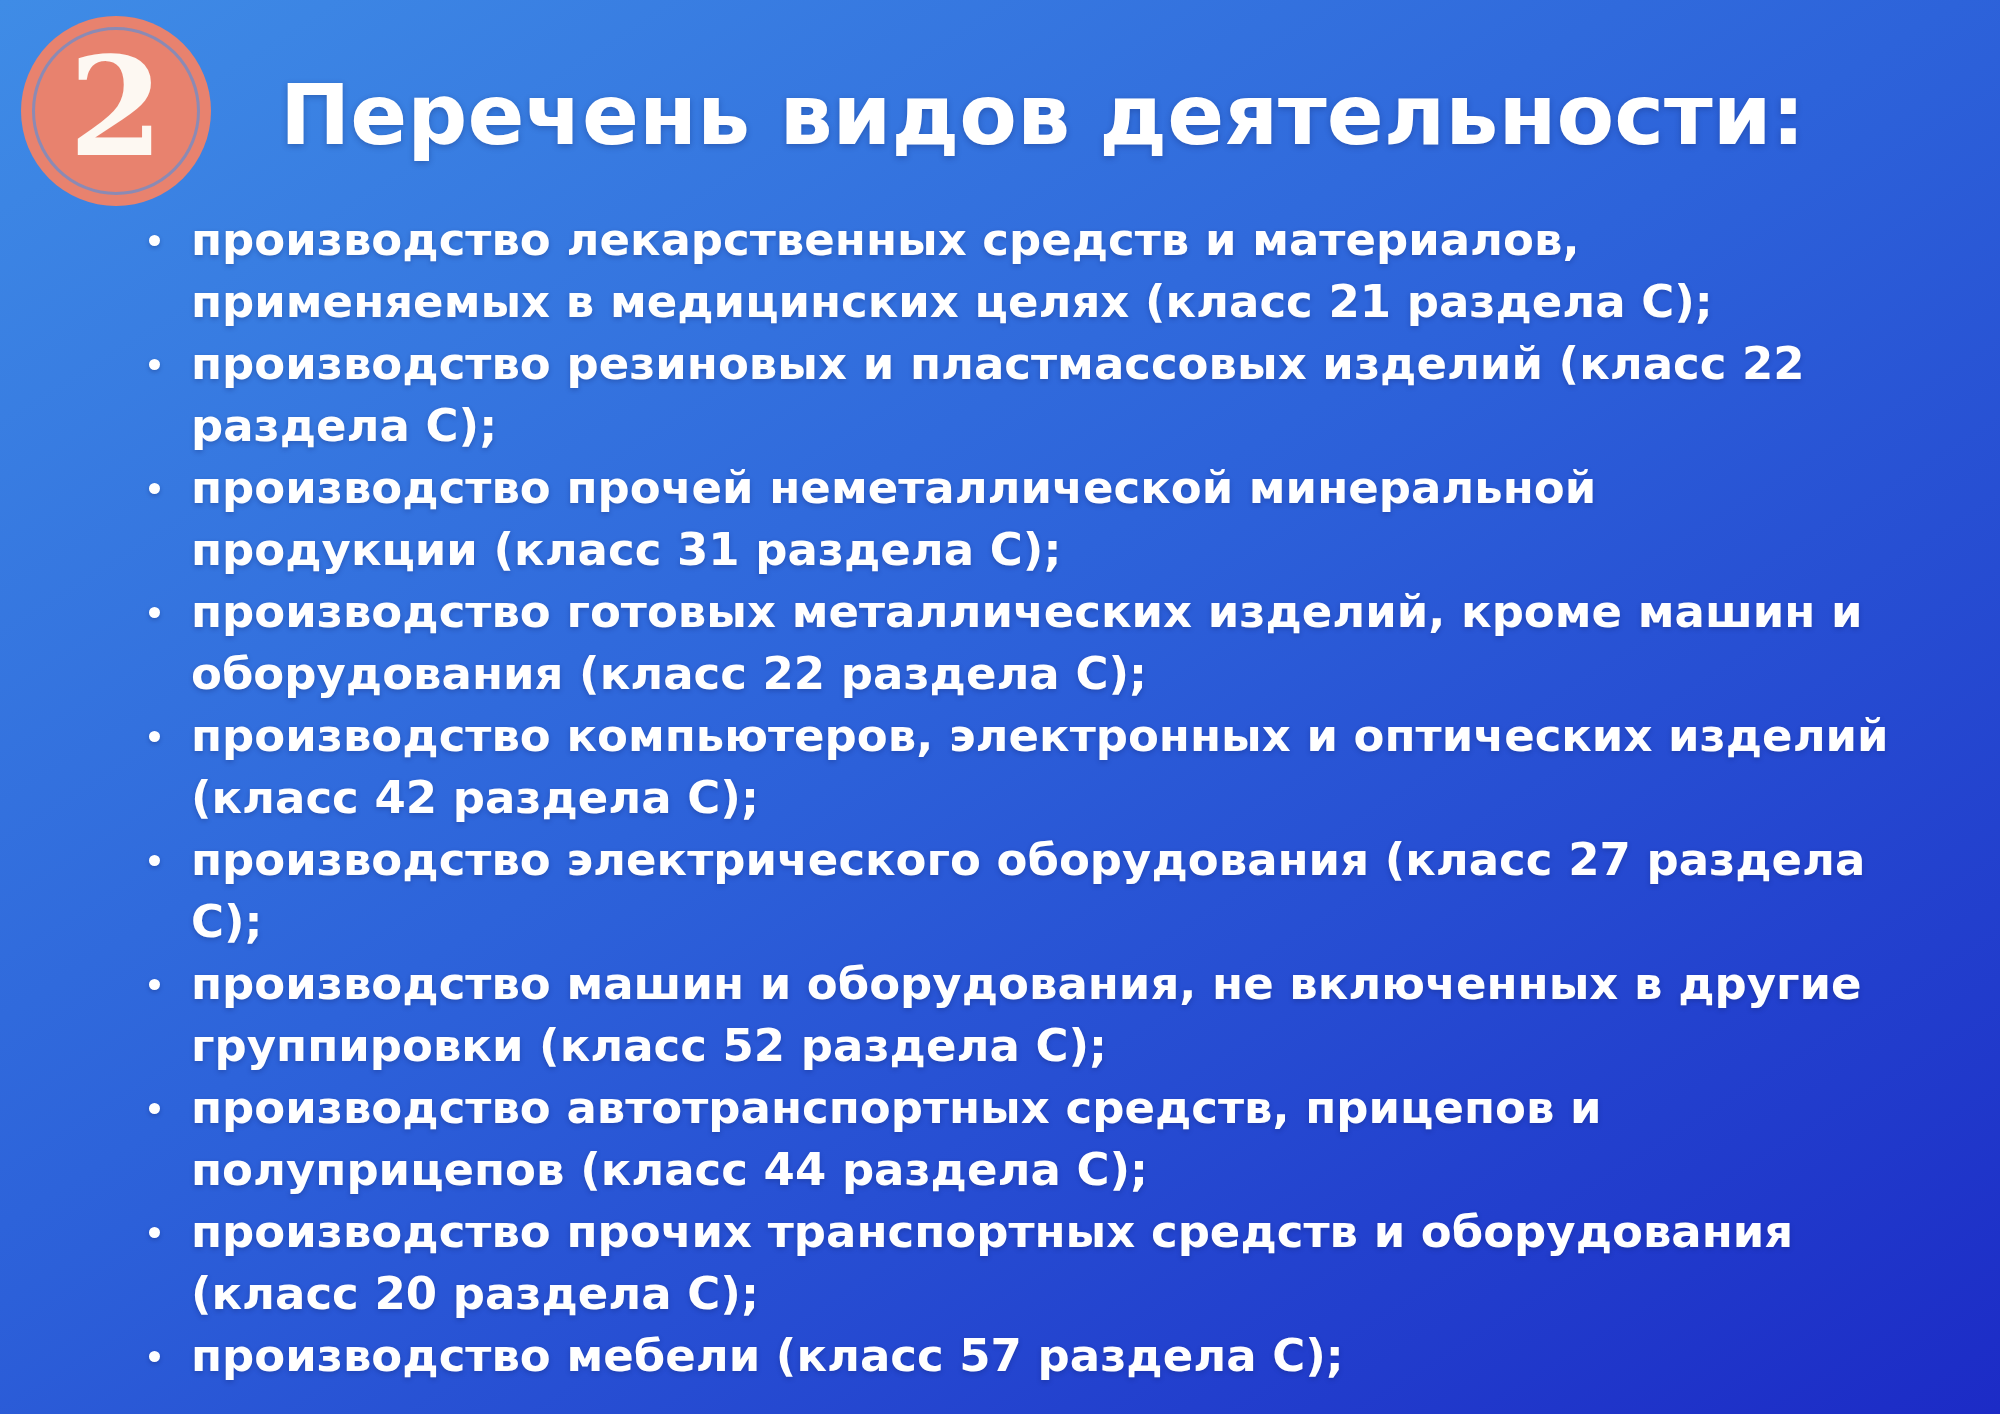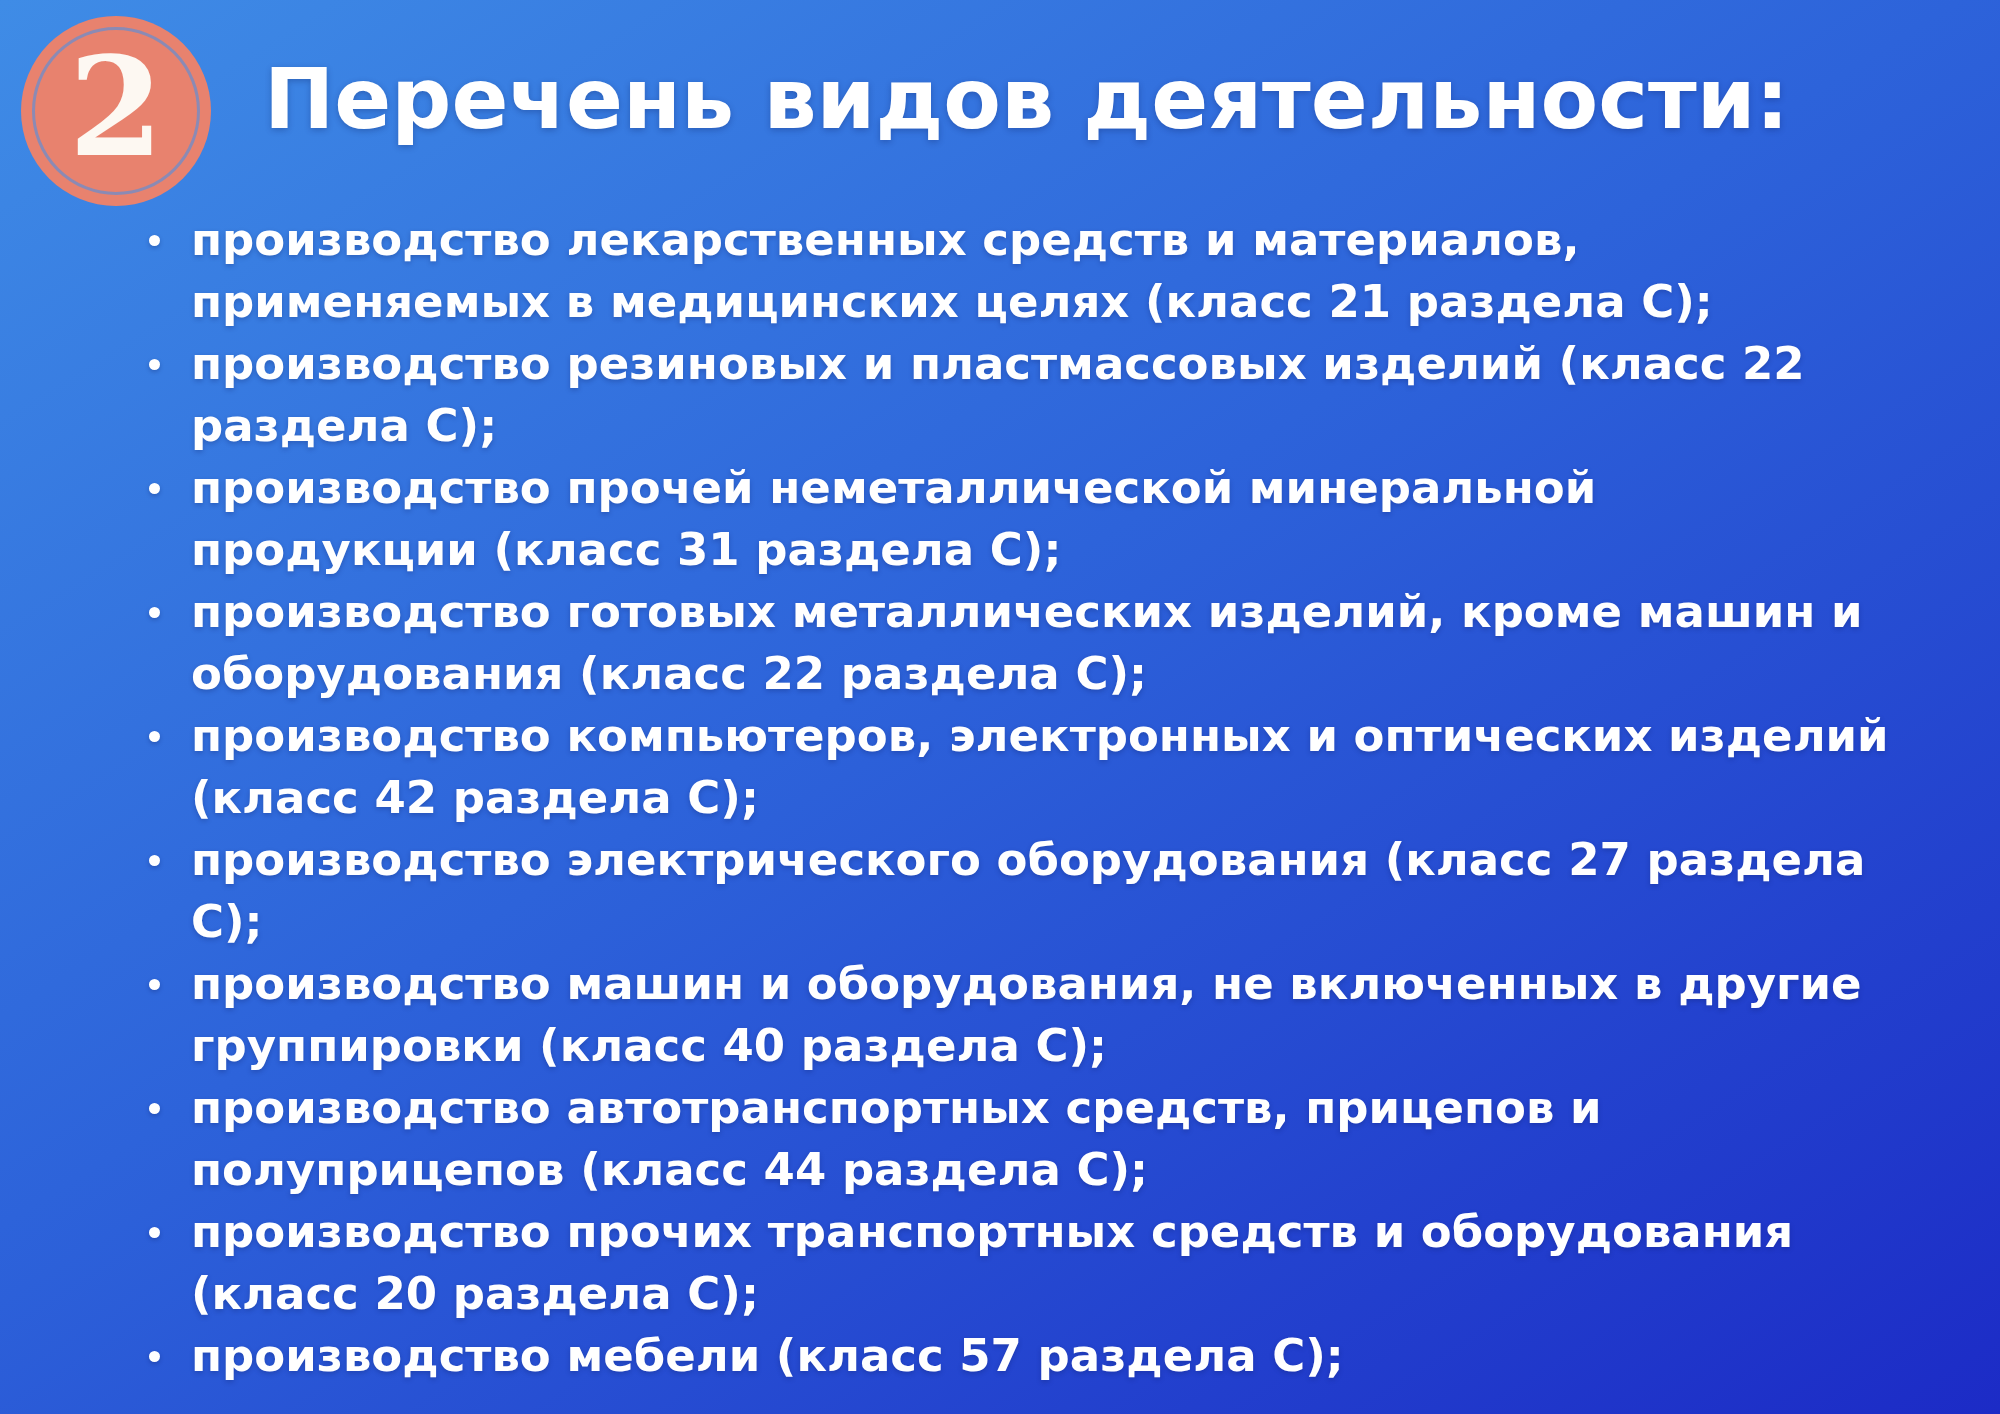--- a/index.html
+++ b/index.html
@@ -51,21 +51,21 @@
     color: #fdf8f2;
     transform: translateY(-4px);
   }
 
   
   .title {
     position: absolute;
     left: 264px;
     top: 50px;
     width: 1650px;
-    margin: 0;
+    margin: 16px;
     font-size: 84px;
     font-weight: bold;
     color: #ffffff;
     letter-spacing: 0px;
     white-space: nowrap;
     text-shadow: 0 2px 6px rgba(10, 25, 90, 0.30);
   }
 
   
   .activity-list {
@@ -128,21 +128,21 @@
     <li>
       <span class="bullet-dot"></span>
       <span>производство компьютеров, электронных и оптических изделий (класс 42 раздела С);</span>
     </li>
     <li>
       <span class="bullet-dot"></span>
       <span>производство электрического оборудования (класс 27 раздела С);</span>
     </li>
     <li>
       <span class="bullet-dot"></span>
-      <span>производство машин и оборудования, не включенных в другие группировки (класс 40 раздела С);</span>
+      <span>производство машин и оборудования, не включенных в другие группировки (класс 52 раздела С);</span>
     </li>
     <li>
       <span class="bullet-dot"></span>
       <span>производство автотранспортных средств, прицепов и полуприцепов (класс 44 раздела С);</span>
     </li>
     <li>
       <span class="bullet-dot"></span>
       <span>производство прочих транспортных средств и оборудования (класс 20 раздела С);</span>
     </li>
     <li>

